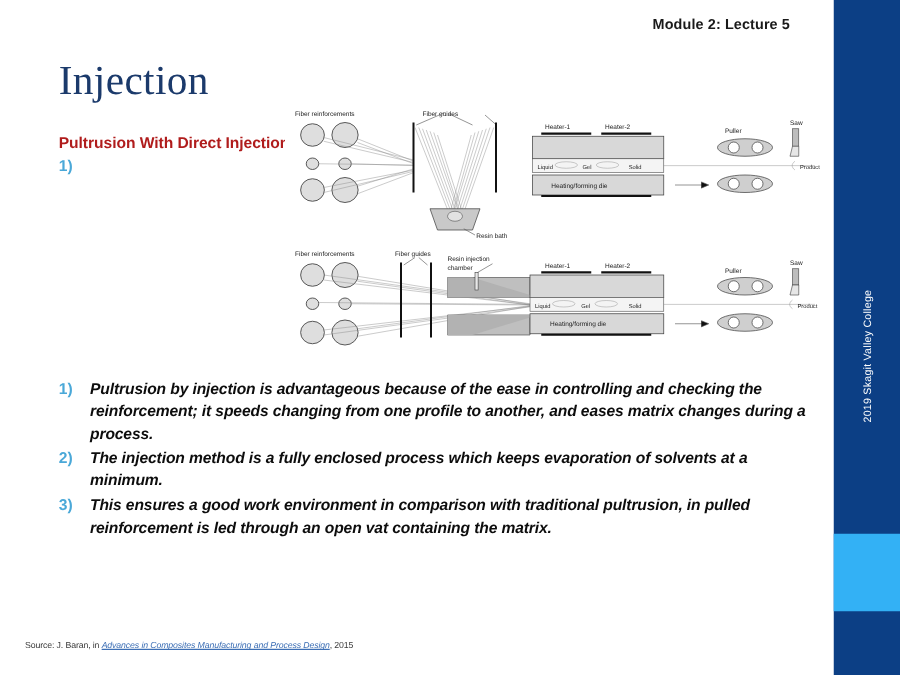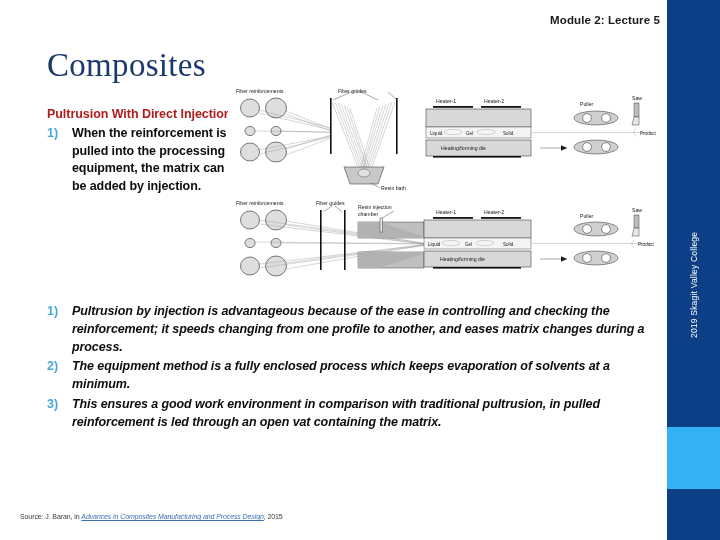--- a/index.html
+++ b/index.html
@@ -46,21 +46,21 @@
     letter-spacing: 0.2px;
     white-space: nowrap;
     writing-mode: vertical-rl;
     text-orientation: mixed;
     transform: rotate(180deg);
   }
 
   
   #header-text {
     position: absolute;
-    right: 60px;
+    right: 88px;
     top: 14px;
     font-size: 11.5px;
     font-weight: bold;
     color: #1a1a1a;
     letter-spacing: 0.1px;
   }
 
   
   #page-title {
     position: absolute;
@@ -145,39 +145,38 @@
 </style>
 </head>
 <body>
 
 <div id="brand-bar"></div>
 <div id="brand-accent"></div>
 <div id="brand-vertical-text">2019 Skagit Valley College</div>
 
 <div id="header-text">Module 2: Lecture 5</div>
 
-<div id="page-title">Composites</div>
+<div id="page-title">Injection</div>
 
 <div id="content">
   <div class="subhead">Pultrusion With Direct Injection</div>
 
   <div class="bullet-row narrow">
     <div class="bullet-num">1)</div>
-    <div class="bullet-text">When the reinforcement is pulled into the processing equipment, the matrix can be added by injection.</div>
   </div>
 </div>
 
 <div id="lower-list">
   <div class="bullet-row">
     <div class="bullet-num">1)</div>
     <div class="bullet-text">Pultrusion by injection is advantageous because of the ease in controlling and checking the reinforcement; it speeds changing from one profile to another, and eases matrix changes during a process.</div>
   </div>
   <div class="bullet-row">
     <div class="bullet-num">2)</div>
-    <div class="bullet-text">The equipment method is a fully enclosed process which keeps evaporation of solvents at a minimum.</div>
+    <div class="bullet-text">The injection method is a fully enclosed process which keeps evaporation of solvents at a minimum.</div>
   </div>
   <div class="bullet-row">
     <div class="bullet-num">3)</div>
     <div class="bullet-text">This ensures a good work environment in comparison with traditional pultrusion, in pulled reinforcement is led through an open vat containing the matrix.</div>
   </div>
 </div>
 
 <div class="figure" id="figure-top">
   <svg viewBox="0 0 430 108" xmlns="http://www.w3.org/2000/svg">
     <defs>

